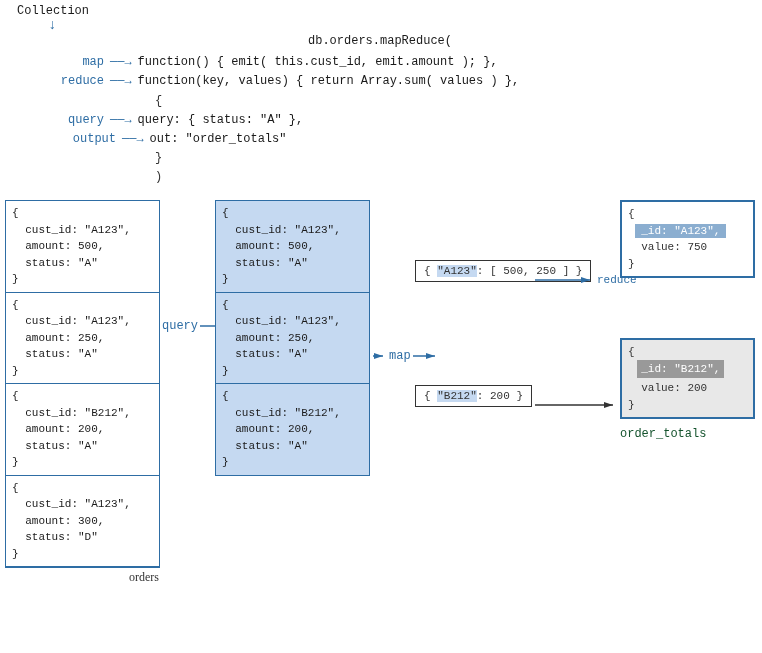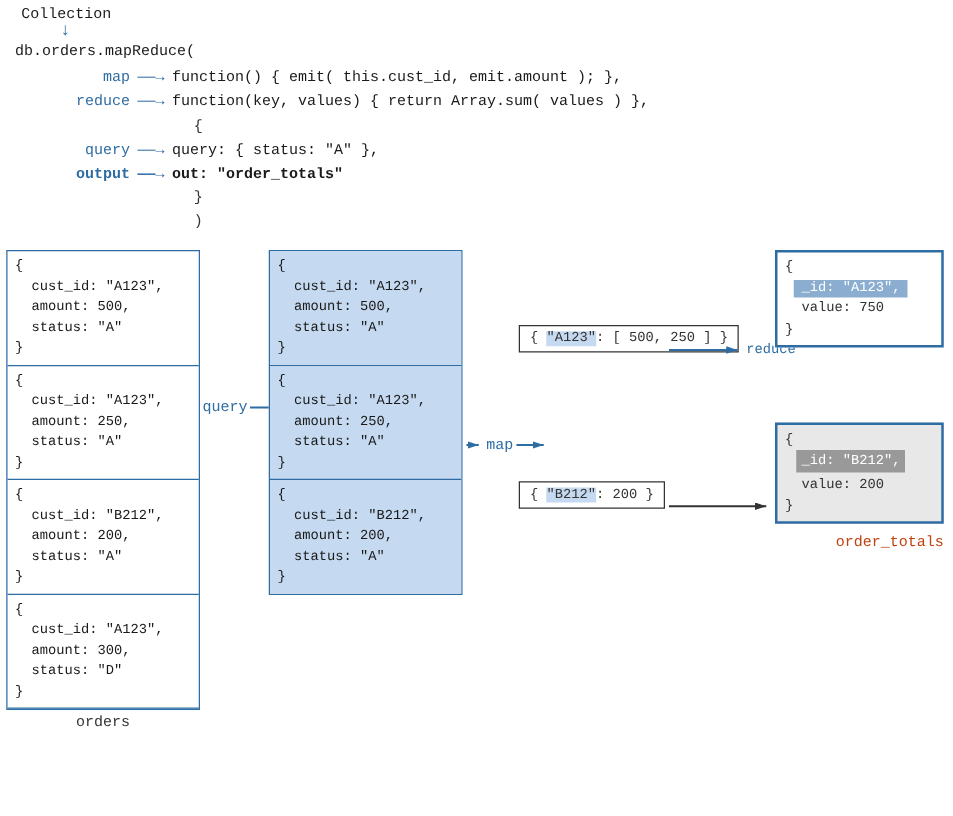--- a/index.html
+++ b/index.html
@@ -89,28 +89,29 @@
       font-size: 11px;
       color: #1a1a1a;
       line-height: 1.5;
     }
 
     .record:last-child {
       border-bottom: none;
     }
 
     .orders-label {
-      text-align: center;
+      text-align: right;
       margin-top: 4px;
       font-size: 12px;
       color: #333;
       position: absolute;
       bottom: -18px;
       left: 0;
       width: 100%;
+      font-family: Liberation Serif, serif;
     }
 
     
     .filtered-box {
       position: absolute;
       left: 215px;
       top: 0px;
       width: 155px;
       border: 1.5px solid #2e6da4;
       background: #fff;
@@ -147,60 +148,60 @@
     }
 
     .output-box .id-line {
       background: #8baed0;
       color: #fff;
       margin: -4px -6px 2px -6px;
       padding: 1px 6px;
     }
 
     .output-label {
-      text-align: right;
+      text-align: left;
       font-size: 12px;
-      color: #c2410c;
+      color: #14532d;
       margin-top: 4px;
     }
 
     .str-highlight {
       background: #c5d9f1;
       display: inline;
     }
   </style>
 </head>
 <body>
 
 <div id="code-section">
   <div class="collection-label">Collection</div>
   <div class="arrow-down">↓</div>
   <div class="code-block">
-    <div class="code-line" style="margin-left:12px;">
+    <div class="code-line" style="margin-left:12px;justify-content:center;">
       <span class="code-keyword">db.orders.mapReduce(</span>
     </div>
     <div class="code-line" style="margin-left:0px; margin-top:2px;">
       <span style="margin-left:52px;" class="code-label">map</span>
       <span class="code-arrow"> ——→</span>
       <span class="code-value">function() { emit( this.cust_id, emit.amount ); },</span>
     </div>
     <div class="code-line" style="margin-left:0px;">
       <span style="margin-left:52px;" class="code-label">reduce</span>
       <span class="code-arrow"> ——→</span>
       <span class="code-value">function(key, values) { return Array.sum( values ) },</span>
     </div>
     <div class="code-line" style="margin-left:155px;">
       <span>{</span>
     </div>
     <div class="code-line" style="margin-left:0px;">
       <span style="margin-left:52px;" class="code-label">query</span>
       <span class="code-arrow"> ——→</span>
       <span class="code-value">query: { status: "A" },</span>
     </div>
-    <div class="code-line" style="margin-left:0px;font-weight:bold;">
+    <div class="code-line" style="margin-left:12px;">
       <span style="margin-left:52px;" class="code-label">output</span>
       <span class="code-arrow"> ——→</span>
       <span class="code-value">out: "order_totals"</span>
     </div>
     <div class="code-line" style="margin-left:155px;">
       <span>}</span>
     </div>
     <div class="code-line" style="margin-left:155px;">
       <span>)</span>
     </div>

